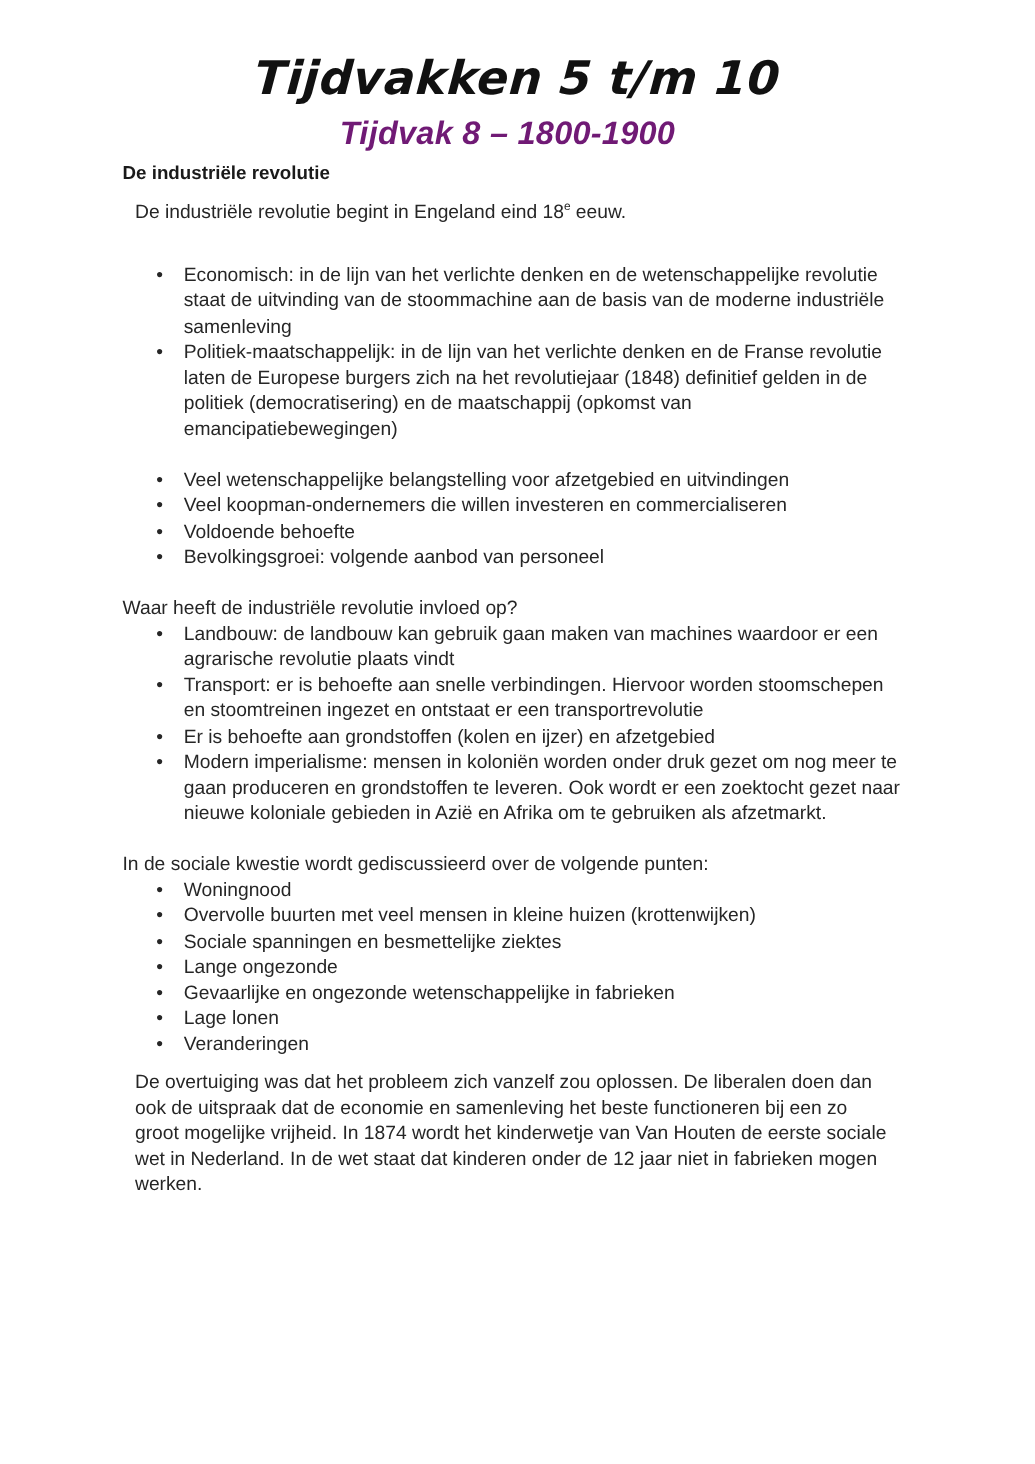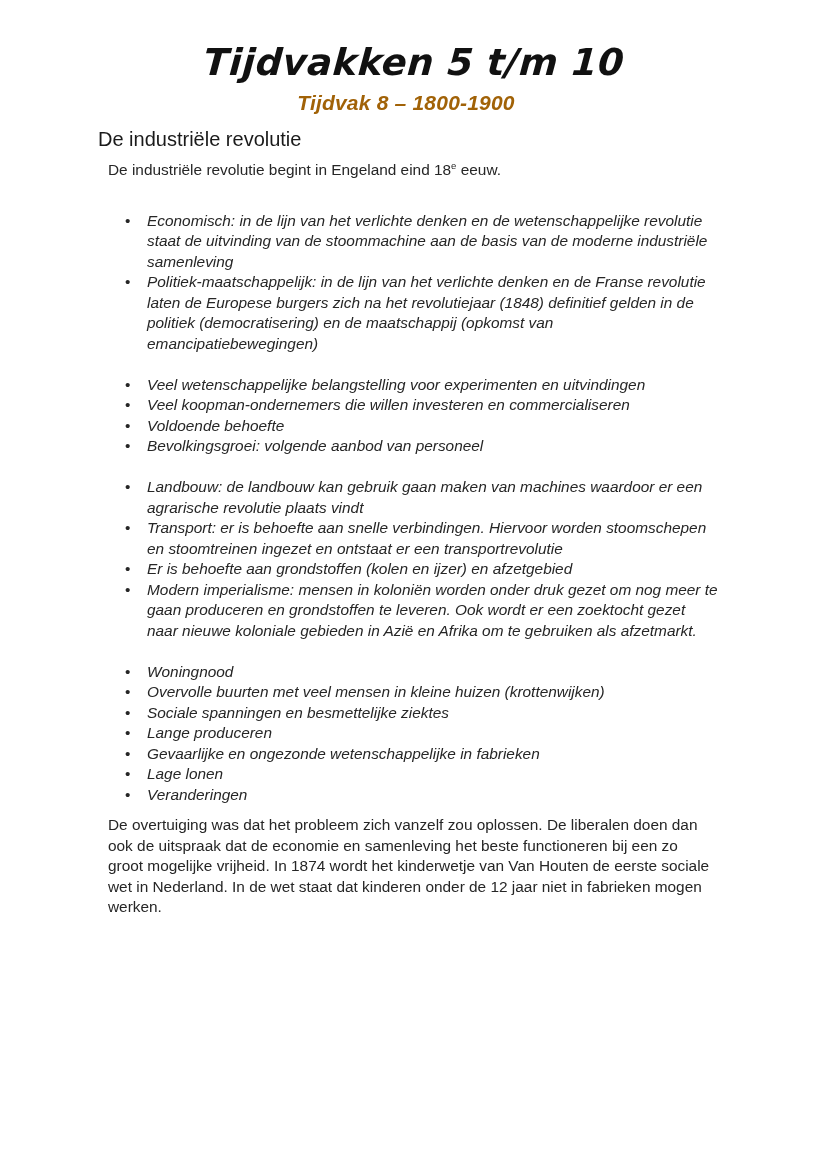--- a/index.html
+++ b/index.html
@@ -37,42 +37,42 @@
     font-weight: 700;
     font-style: italic;
     letter-spacing: 0.5px;
     color: #111111;
     line-height: 1.04;
     margin: 0;
     transform: skewX(-4deg);
   }
   .doc-subtitle {
     font-family: "Liberation Sans", sans-serif;
-    font-size: 21px;
+    font-size: 26px;
     font-weight: 700;
     font-style: italic;
-    color: #a16207;
+    color: #701a75;
     margin: 9px 16px 0 0;
     letter-spacing: 0.2px;
   }
 
   
   .content {
     position: absolute;
     left: 98px;
     top: 129px;
     width: 622px;
     font-size: 15.4px;
     line-height: 20.5px;
     color: #262626;
   }
 
   h2.section-heading {
-    font-size: 20px;
-    font-weight: 400;
+    font-size: 15px;
+    font-weight: 700;
     line-height: 20.5px;
     margin: 0;
     padding: 0;
     color: #1a1a1a;
   }
 
   p.para {
     margin: 10px;
     padding: 0;
     line-height: 20.5px;
@@ -100,21 +100,20 @@
   ul.bullets > li .bullet-dot {
     position: absolute;
     left: 27px;
     top: 0;
     line-height: 20.5px;
     font-size: 15.4px;
     color: #262626;
   }
   ul.bullets > li .bullet-text {
     display: block;
-    font-style: italic;
   }
 
   sup.sup {
     font-size: 0.62em;
     vertical-align: super;
     line-height: 0;
   }
 </style>
 </head>
 <body>
@@ -142,38 +141,39 @@
         <span class="bullet-dot">•</span>
         <span class="bullet-text">Politiek-maatschappelijk: in de lijn van het verlichte denken en de Franse revolutie laten de Europese burgers zich na het revolutiejaar (1848) definitief gelden in de politiek (democratisering) en de maatschappij (opkomst van emancipatiebewegingen)</span>
       </li>
     </ul>
 
     <div class="spacer"></div>
 
     <ul class="bullets">
       <li>
         <span class="bullet-dot">•</span>
-        <span class="bullet-text">Veel wetenschappelijke belangstelling voor experimenten en uitvindingen</span>
+        <span class="bullet-text">Veel wetenschappelijke belangstelling voor afzetgebied en uitvindingen</span>
       </li>
       <li>
         <span class="bullet-dot">•</span>
         <span class="bullet-text">Veel koopman-ondernemers die willen investeren en commercialiseren</span>
       </li>
       <li>
         <span class="bullet-dot">•</span>
         <span class="bullet-text">Voldoende behoefte</span>
       </li>
       <li>
         <span class="bullet-dot">•</span>
         <span class="bullet-text">Bevolkingsgroei: volgende aanbod van personeel</span>
       </li>
     </ul>
 
     <div class="spacer"></div>
 
+    <p class="para lead-in">Waar heeft de industriële revolutie invloed op?</p>
     <ul class="bullets">
       <li>
         <span class="bullet-dot">•</span>
         <span class="bullet-text">Landbouw: de landbouw kan gebruik gaan maken van machines waardoor er een agrarische revolutie plaats vindt</span>
       </li>
       <li>
         <span class="bullet-dot">•</span>
         <span class="bullet-text">Transport: er is behoefte aan snelle verbindingen. Hiervoor worden stoomschepen en stoomtreinen ingezet en ontstaat er een transportrevolutie</span>
       </li>
       <li>
@@ -181,36 +181,37 @@
         <span class="bullet-text">Er is behoefte aan grondstoffen (kolen en ijzer) en afzetgebied</span>
       </li>
       <li>
         <span class="bullet-dot">•</span>
         <span class="bullet-text">Modern imperialisme: mensen in koloniën worden onder druk gezet om nog meer te gaan produceren en grondstoffen te leveren. Ook wordt er een zoektocht gezet naar nieuwe koloniale gebieden in Azië en Afrika om te gebruiken als afzetmarkt.</span>
       </li>
     </ul>
 
     <div class="spacer"></div>
 
+    <p class="para lead-in">In de sociale kwestie wordt gediscussieerd over de volgende punten:</p>
     <ul class="bullets">
       <li>
         <span class="bullet-dot">•</span>
         <span class="bullet-text">Woningnood</span>
       </li>
       <li>
         <span class="bullet-dot">•</span>
         <span class="bullet-text">Overvolle buurten met veel mensen in kleine huizen (krottenwijken)</span>
       </li>
       <li>
         <span class="bullet-dot">•</span>
         <span class="bullet-text">Sociale spanningen en besmettelijke ziektes</span>
       </li>
       <li>
         <span class="bullet-dot">•</span>
-        <span class="bullet-text">Lange produceren</span>
+        <span class="bullet-text">Lange ongezonde</span>
       </li>
       <li>
         <span class="bullet-dot">•</span>
         <span class="bullet-text">Gevaarlijke en ongezonde wetenschappelijke in fabrieken</span>
       </li>
       <li>
         <span class="bullet-dot">•</span>
         <span class="bullet-text">Lage lonen</span>
       </li>
       <li>

